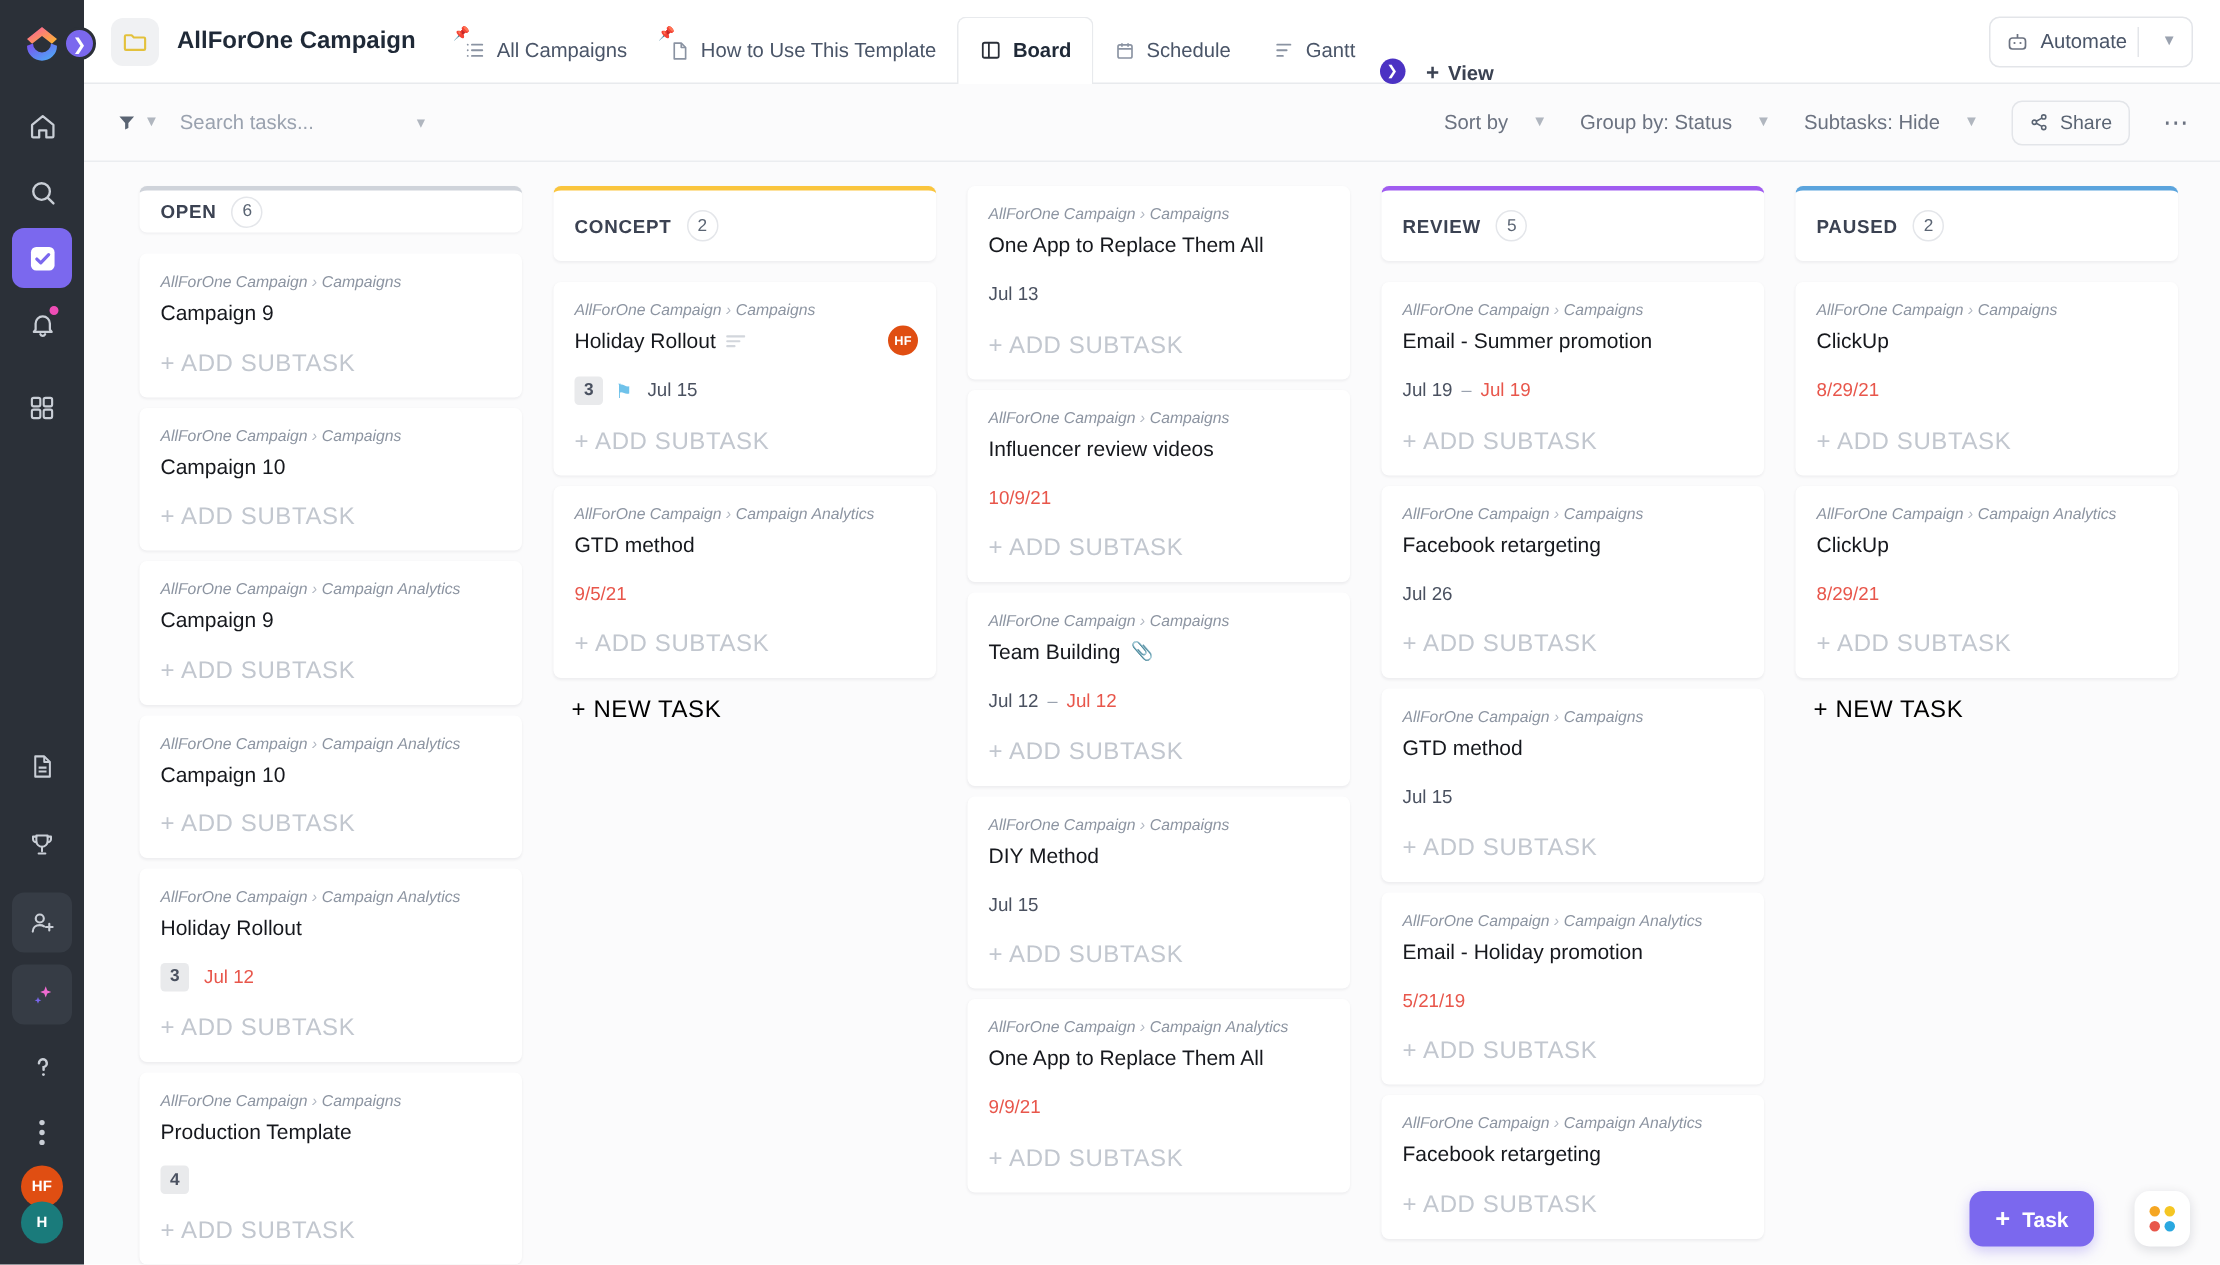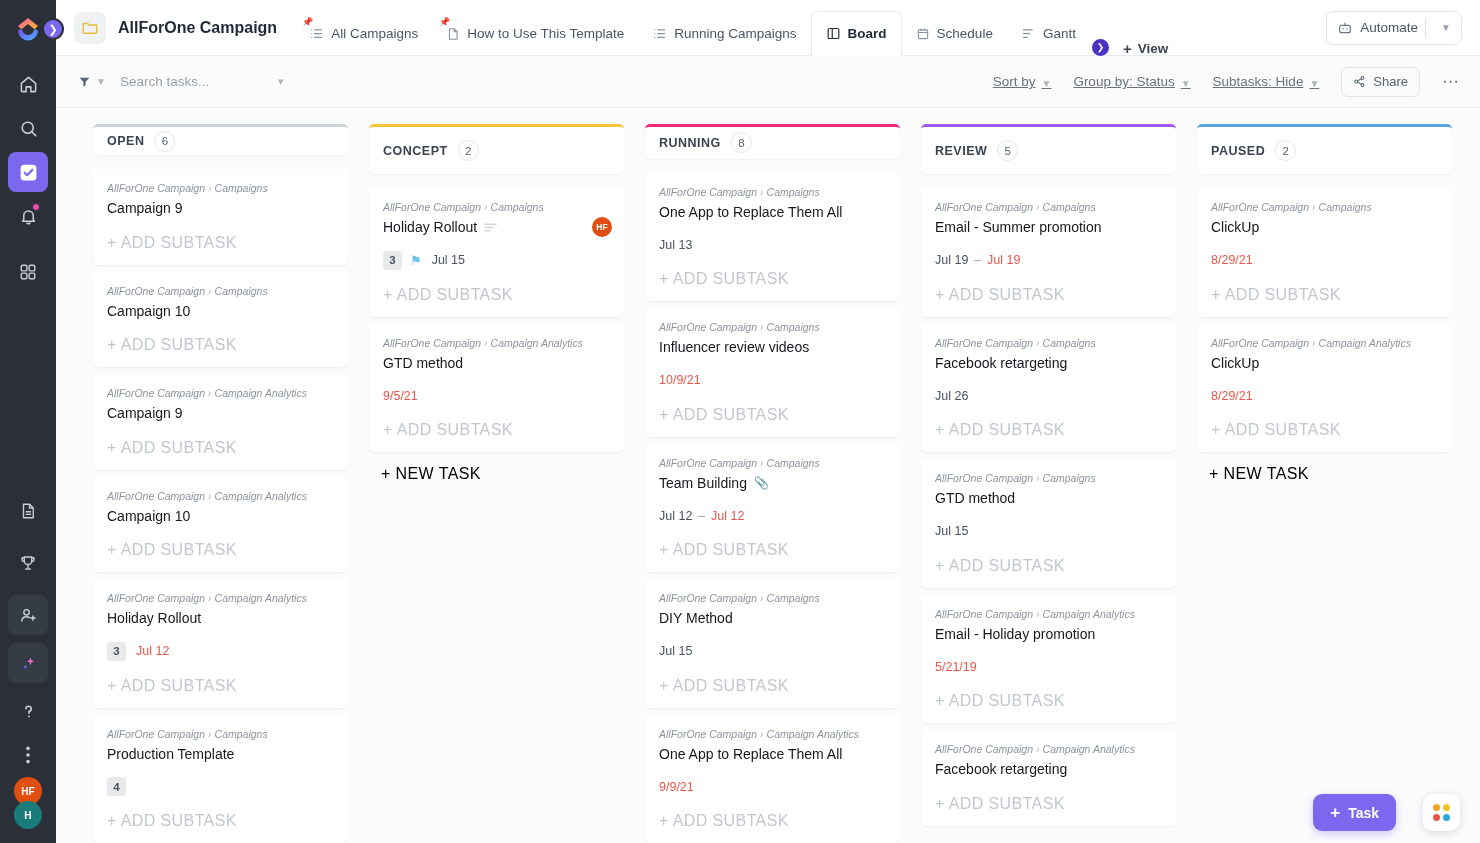--- a/index.html
+++ b/index.html
@@ -99,21 +99,21 @@
   }
   .tb-left { display:flex; align-items:center; margin-left: 22px; gap: 8px; }
   .tb-filter { color:#6b7280; font-size: 13px; display:flex; align-items:center; gap:5px;}
   #search-input {
     border: none; outline: none; background: transparent;
     font-family: inherit; font-size: 13.5px; color:#3b4252; width: 150px; margin-left: 6px;
   }
   #search-input::placeholder { color: #9aa2af; }
   .caret-sm { color:#b0b6bf; font-size: 10px; }
   .tb-right { margin-left:auto; display:flex; align-items:center; gap: 22px; margin-right: 20px; }
-  .tb-btn { font-size: 13.5px; color:#6b7280; display:flex; align-items:flex-end; gap:6px; white-space:nowrap;text-decoration:underline;}
+  .tb-btn { font-size: 13.5px; color:#6b7280; display:flex; align-items:center; gap:16px; white-space:nowrap;}
   #share-btn {
     border: 1px solid #e3e5e9; border-radius: 7px; height: 30px;
     padding: 0 11px; display:flex; align-items:center; gap:7px;
     font-size: 13px; color:#5a6473;
   }
   .ellipsis { color:#6b7280; font-size: 17px; letter-spacing: 1px; line-height: 1;}
 
   
   #board {
     position: absolute; left: 56px; top: 108px; right: 0; bottom: 0;
@@ -311,28 +311,20 @@
     </div>
     <div class="tab">
       <span class="pin">📌</span>
       <span class="tab-ic">
           <svg width="14" height="14" viewBox="0 0 24 24" fill="none" stroke="currentColor" stroke-width="1.9" stroke-linejoin="round">
             <path d="M6 3h8l5 5v13H6z"></path>
             <path d="M14 3v5h5"></path>
           </svg>
         </span>
       <span>How to Use This Template</span>
-    </div>
-    <div class="tab">
-      <span class="tab-ic">
-          <svg width="15" height="15" viewBox="0 0 24 24" fill="none" stroke="currentColor" stroke-width="2" stroke-linecap="round">
-            <path d="M9 6h11M9 12h11M9 18h11M4.5 6h.01M4.5 12h.01M4.5 18h.01"></path>
-          </svg>
-        </span>
-      <span>Running Campaigns</span>
     </div>
     <div class="tab active">
       <span class="tab-ic" style="color:#2a2f38">
           <svg width="15" height="15" viewBox="0 0 24 24" fill="none" stroke="currentColor" stroke-width="1.9">
             <rect x="3.5" y="4" width="17" height="16" rx="2"></rect>
             <path d="M10 4v16"></path>
           </svg>
         </span>
       <span>Board</span>
     </div>
@@ -503,24 +495,20 @@
           </div>
           <div class="meta-row">
             <span class="date overdue">9/5/21</span>
           </div>
           <div class="add-subtask">+ ADD SUBTASK</div>
         </div>
       </div>
       <div class="new-task">+ NEW TASK</div>
     </div>
     <div class="column">
-      <div class="col-head" style="border-top-color: rgb(240, 39, 124);">
-        <span class="col-title">RUNNING</span>
-        <span class="col-count">8</span>
-      </div>
       <div class="cards">
         <div class="card">
           <div class="crumb"><span>AllForOne Campaign</span><span class="sep">›</span><span>Campaigns</span></div>
           <div class="card-title">
             <span>One App to Replace Them All</span>
           </div>
           <div class="meta-row">
             <span class="date">Jul 13</span>
           </div>
           <div class="add-subtask">+ ADD SUBTASK</div>

